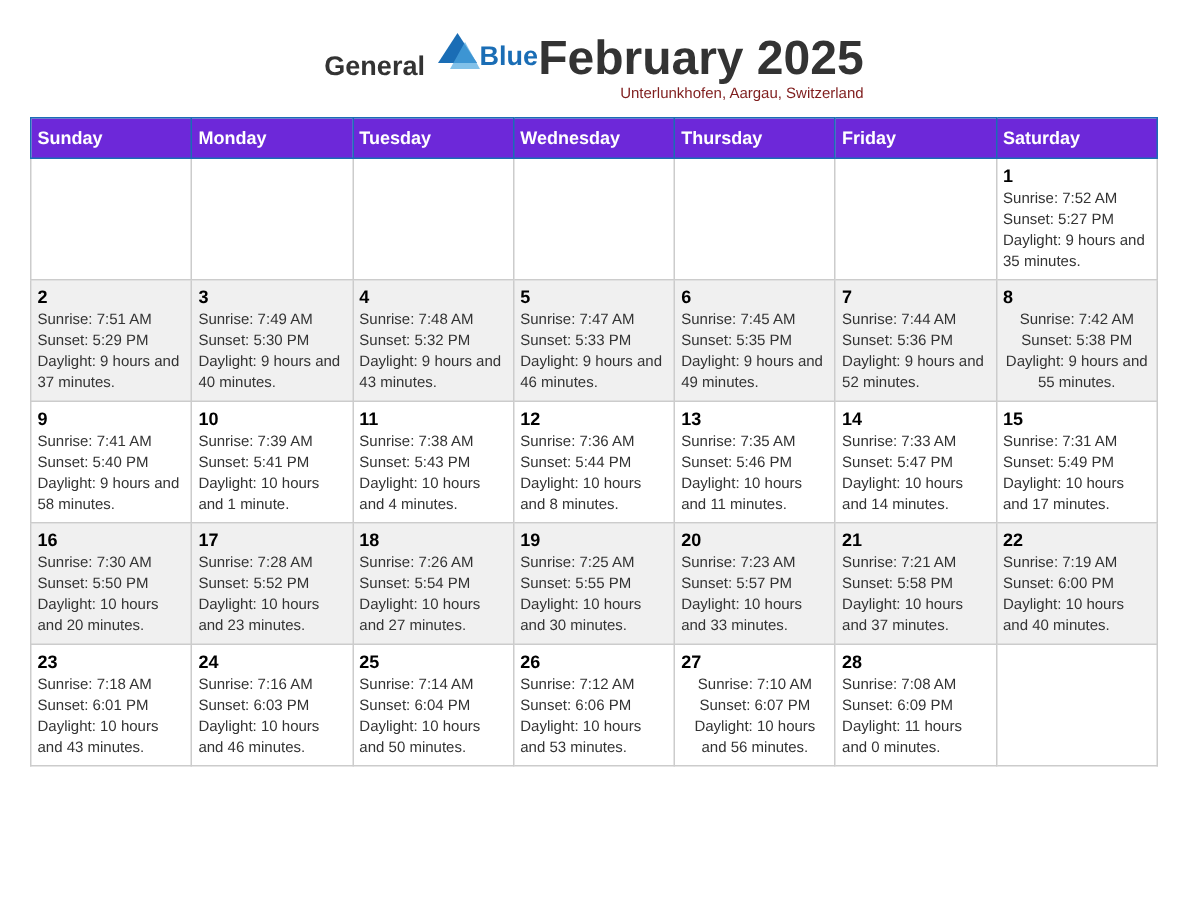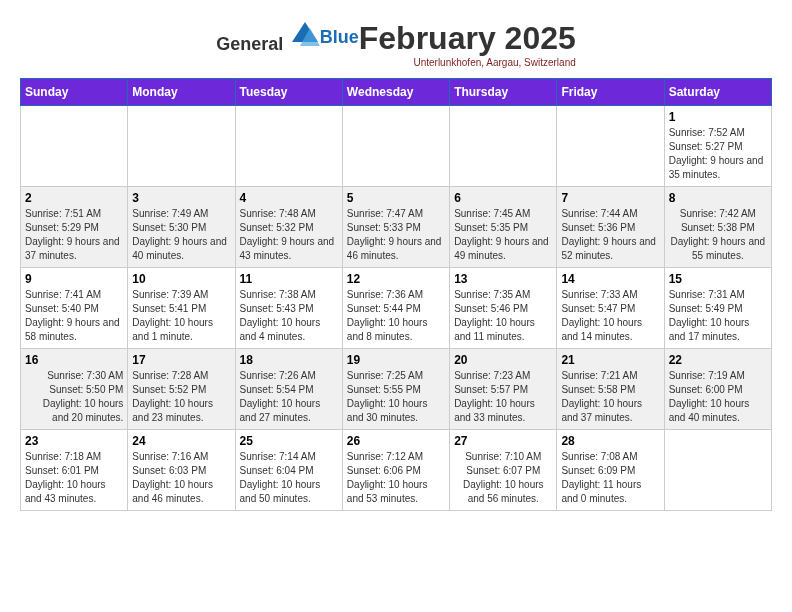--- a/index.html
+++ b/index.html
@@ -222,21 +222,21 @@
         <td>
           <span class="day-number">15</span>
           <div class="day-info" style="white-space: pre-line;">Sunrise: 7:31 AM
 Sunset: 5:49 PM
 Daylight: 10 hours and 17 minutes.</div>
         </td>
       </tr>
       <tr>
         <td>
           <span class="day-number">16</span>
-          <div class="day-info" style="white-space: pre-line; text-align: right;">Sunrise: 7:30 AM
+          <div class="day-info" style="white-space: pre-line;">Sunrise: 7:30 AM
 Sunset: 5:50 PM
 Daylight: 10 hours and 20 minutes.</div>
         </td>
         <td>
           <span class="day-number">17</span>
           <div class="day-info" style="white-space: pre-line;">Sunrise: 7:28 AM
 Sunset: 5:52 PM
 Daylight: 10 hours and 23 minutes.</div>
         </td>
         <td>

